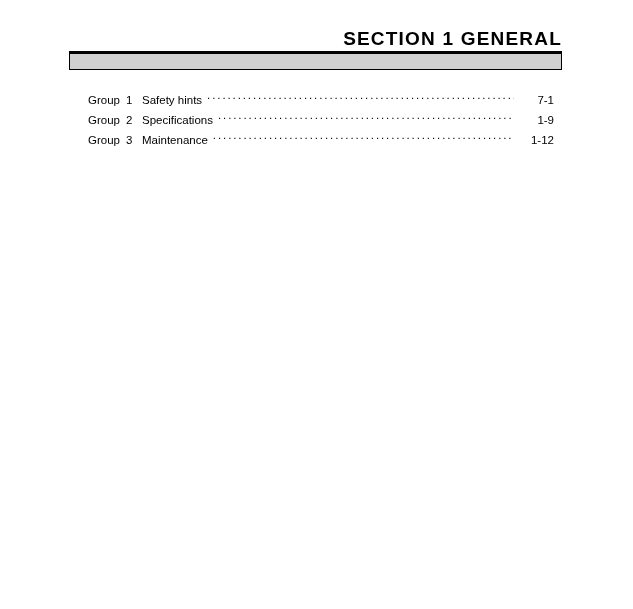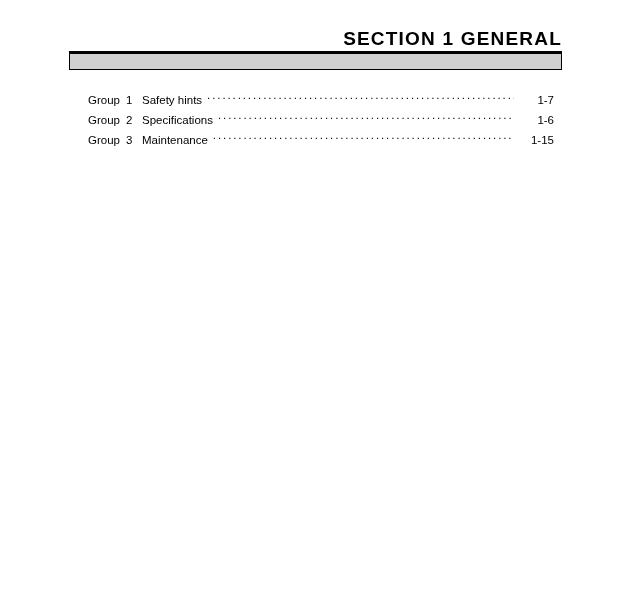--- a/index.html
+++ b/index.html
@@ -106,34 +106,34 @@
 
   <div class="gray-band"></div>
 
   <div class="toc">
 
     <div class="toc-row">
       <span class="toc-group">Group</span>
       <span class="toc-num">1</span>
       <span class="toc-label">Safety hints</span>
       <span class="toc-dots"></span>
-      <span class="toc-page">1-7</span>
+      <span class="toc-page">7-1</span>
     </div>
 
     <div class="toc-row">
       <span class="toc-group">Group</span>
       <span class="toc-num">2</span>
       <span class="toc-label">Specifications</span>
       <span class="toc-dots"></span>
-      <span class="toc-page">1-6</span>
+      <span class="toc-page">1-9</span>
     </div>
 
     <div class="toc-row">
       <span class="toc-group">Group</span>
       <span class="toc-num">3</span>
       <span class="toc-label">Maintenance</span>
       <span class="toc-dots"></span>
-      <span class="toc-page">1-15</span>
+      <span class="toc-page">1-12</span>
     </div>
 
   </div>
 
 </div>
 
 </body></html>

